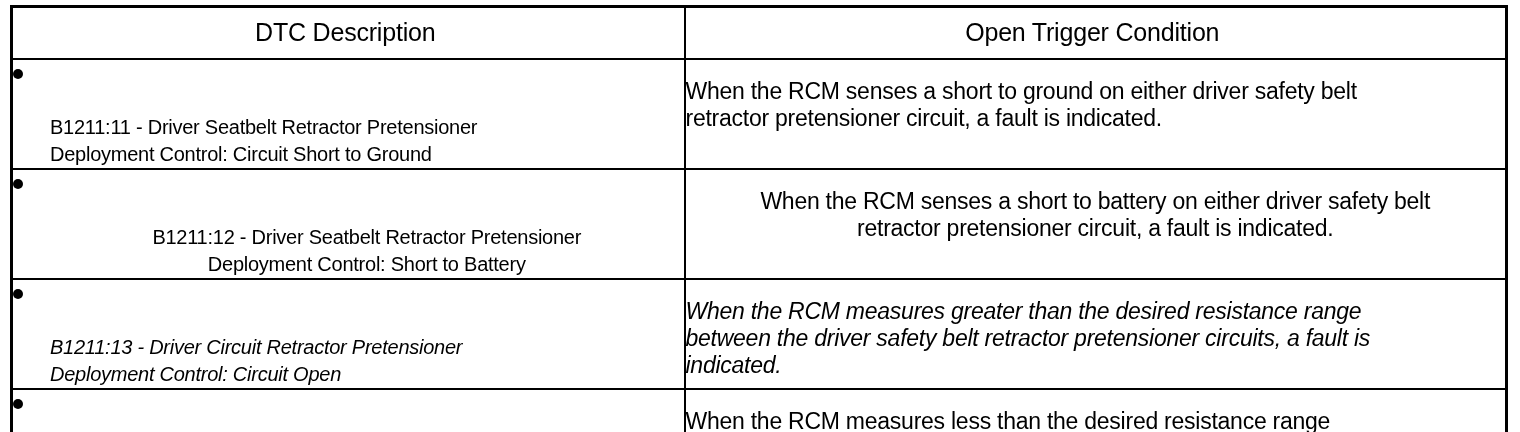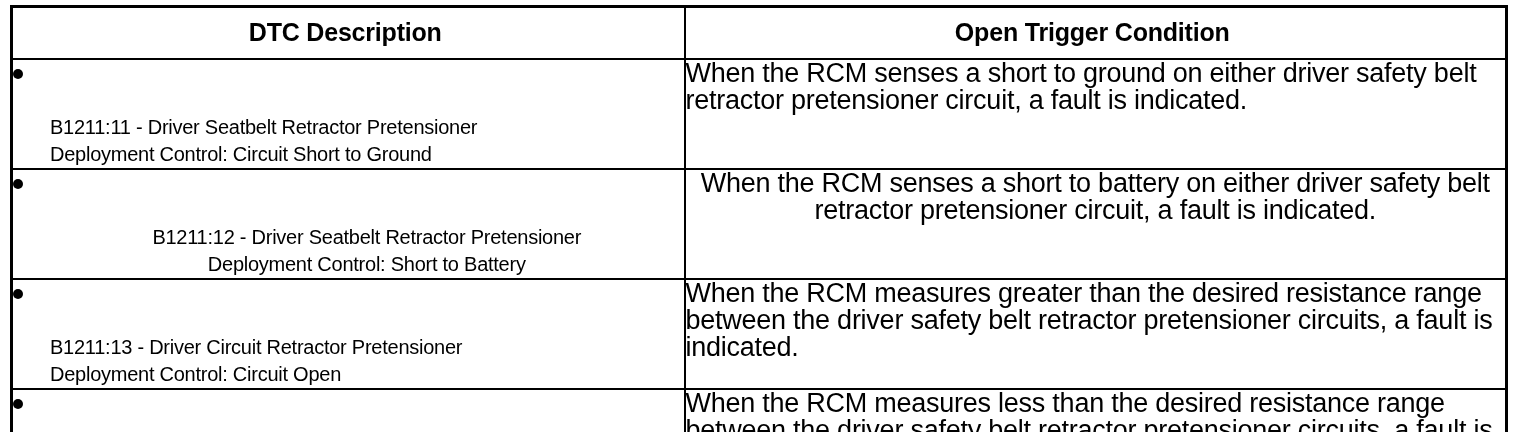--- a/index.html
+++ b/index.html
@@ -41,21 +41,21 @@
     border: 2px solid #000000;
     padding: 0;
     vertical-align: top;
     background: #ffffff;
   }
 
   
   .header-row th {
     height: 48px;
     vertical-align: middle;
-    font-weight: bold;
+    font-weight: normal;
     font-size: 25px;
     letter-spacing: -0.2px;
     font-stretch: condensed;
     padding: 0 12px 2px 6px;
   }
 
   
   .cell-desc {
     padding: 11px 14px 14px 28px;
   }
@@ -77,31 +77,32 @@
     position: absolute;
     left: 0px;
     top: 9px;
     width: 10px;
     height: 10px;
     background: #000000;
     border-radius: 50%;
   }
 
   .cond-text {
-    font-size: 27px;
+    font-size: 23px;
     line-height: 27px;
     letter-spacing: -0.25px;
     font-stretch: condensed;
     white-space: pre-line;
+    margin-top: 18px;
   }
 
   
   .row-0 .cell-desc, .row-0 .cell-cond { height: 54px; }
   .row-1 .cell-desc, .row-1 .cell-cond { height: 55px; text-align: center; }
-  .row-2 .cell-desc, .row-2 .cell-cond { height: 80px; }
+  .row-2 .cell-desc, .row-2 .cell-cond { height: 80px; font-style: italic; }
   .row-3 .cell-desc, .row-3 .cell-cond { height: 82px; }
 </style>
 </head>
 <body>
 
 <div class="page">
 
   <table class="dtc-table">
     <colgroup>
       <col class="col-desc">

